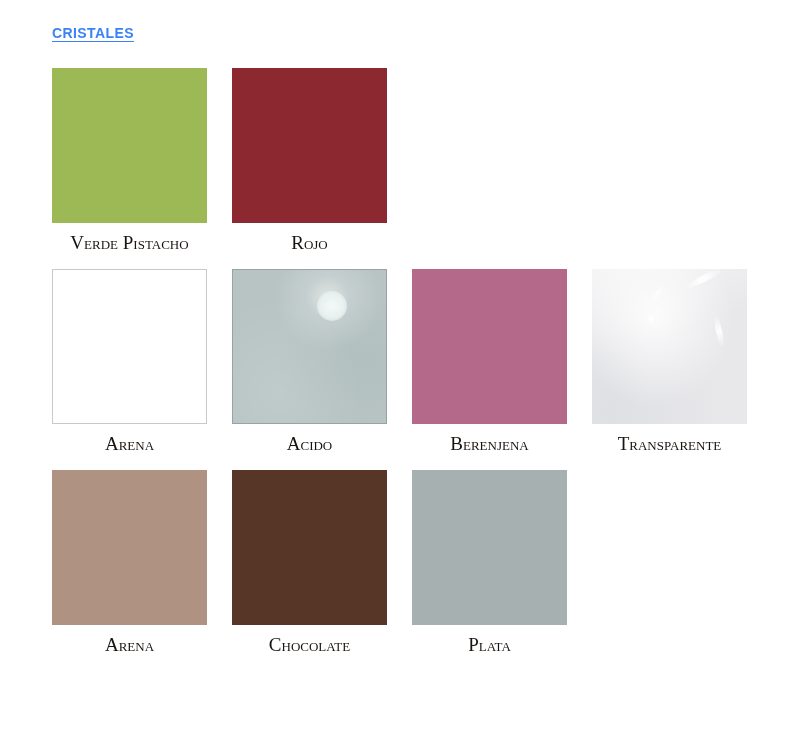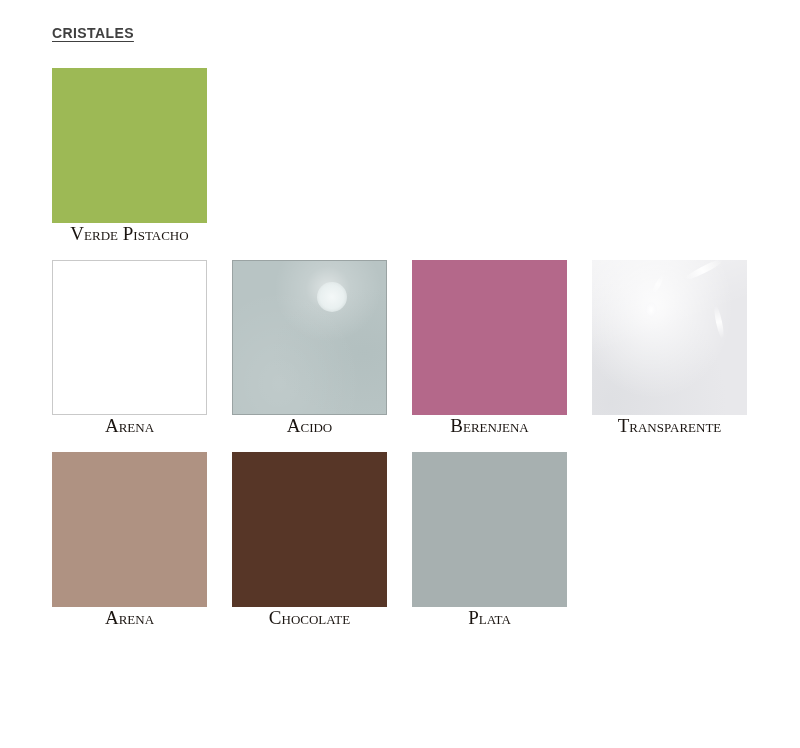--- a/index.html
+++ b/index.html
@@ -129,46 +129,50 @@
   .transp-streak-c {
     left: 36%;
     top: 14%;
     width: 20px;
     height: 5px;
     transform: rotate(-62deg);
     background: linear-gradient(90deg, rgba(255,255,255,0) 0%, rgba(255,255,255,0.7) 50%, rgba(255,255,255,0) 100%);
   }
 
   .swatch-label {
-    margin-top: 1px;
+    margin-top: 10px;
     font-family: "Liberation Serif", "DejaVu Serif", serif;
     font-size: 19px;
     font-variant: small-caps;
     color: #1a1410;
     text-align: center;
     line-height: 1.1;
     white-space: nowrap;
   }
 </style>
 </head>
 <body>
 
-<div class="page-title" style="color: #404040;">CRISTALES</div>
+<div class="page-title" style="color: #3b82f6;">CRISTALES</div>
 
 <div class="swatch-grid">
 
   <div class="swatch-row">
 
     <div class="swatch-cell">
       <div class="swatch-chip" style="background-color: rgb(157, 185, 85);"></div>
       <div class="swatch-label">Verde Pistacho</div>
     </div>
 
 
 
+    <div class="swatch-cell">
+      <div class="swatch-chip" style="background-color: rgb(139, 40, 48);"></div>
+      <div class="swatch-label">Rojo</div>
+    </div>
   </div>
 
   <div class="swatch-row">
 
     <div class="swatch-cell">
       <div class="swatch-chip bordered" style="background-color: rgb(255, 255, 255);"></div>
       <div class="swatch-label">Arena</div>
     </div>
 
     <div class="swatch-cell">

